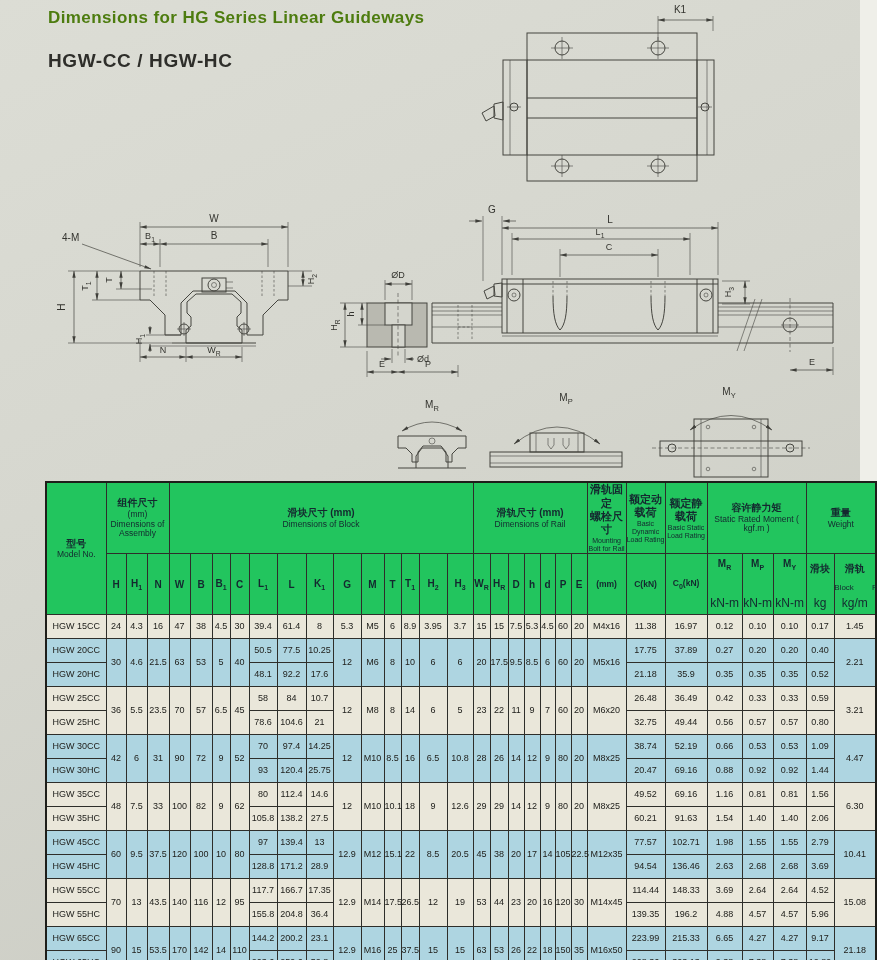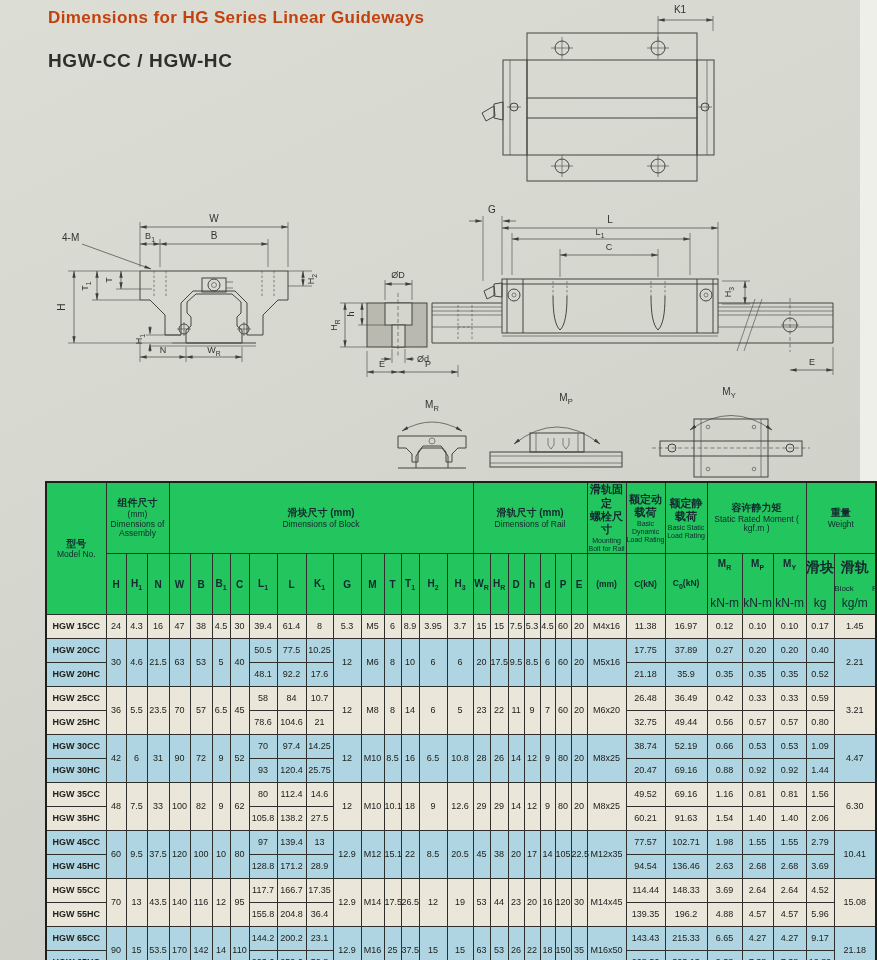--- a/index.html
+++ b/index.html
@@ -3,21 +3,21 @@
 <meta charset="utf-8">
 <style>
   html,body{margin:0;padding:0;}
   body{
     width:877px;height:960px;position:relative;overflow:hidden;
     background:linear-gradient(155deg,#dcddd5 0%,#d5d6ce 45%,#c9cac1 100%);
     font-family:"Liberation Sans",sans-serif;color:#2a2a26;
   }
   .edge-strip{position:absolute;right:0;top:0;width:17px;height:960px;background:#efefe9;}
   .corner-dark{position:absolute;right:0;bottom:0;width:19px;height:26px;background:#8f9086;}
-  .title{position:absolute;left:48px;top:8px;font-size:17px;font-weight:bold;color:#c2410c;letter-spacing:.4px;}
+  .title{position:absolute;left:48px;top:8px;font-size:17px;font-weight:bold;color:#4d7c0f;letter-spacing:.4px;}
   .subtitle{position:absolute;left:48px;top:50px;font-size:19px;font-weight:bold;color:#2e2e2a;letter-spacing:.6px;}
   svg.drawing{position:absolute;left:0;top:0;}
   .ln{stroke:#45453f;stroke-width:1;}
   .lt{stroke:#45453f;stroke-width:.6;}
   .dm{stroke:#45453f;stroke-width:.7;marker-start:url(#ar);marker-end:url(#ar);}
   .de{stroke:#45453f;stroke-width:.7;marker-end:url(#ar);}
   .dash{stroke-dasharray:4 2.5;}
   .dash2{stroke-dasharray:2.5 2;}
   text.dl{font-family:"Liberation Sans",sans-serif;font-size:10px;fill:#33332e;stroke:none;}
   text.ds{font-size:9px;}
@@ -31,24 +31,24 @@
   .cn{font-size:10px;font-weight:bold;line-height:1.15;}
   .cns{font-size:11px;font-weight:bold;line-height:1.2;white-space:pre-line;}
   .en{font-size:8.5px;line-height:1.1;margin-top:1px;}
   .ens{font-size:7px;line-height:1.1;margin-top:1px;}
   .letter{font-size:10px;font-weight:bold;}
   .letter sub,.ml sub{font-size:7px;}
   .unitlbl{font-size:8.5px;font-weight:bold;}
   .vwrap{display:flex;flex-direction:column;justify-content:space-between;align-items:center;height:52px;padding:2px 0;}
   .ml{font-size:10px;font-weight:bold;}
   .mu{font-size:12px;}
-  .wcn{font-size:14px;font-weight:bold;}
+  .wcn{font-size:10px;font-weight:bold;}
   .wen{font-size:8px;margin-left:48px;}
   tbody td{font-size:9px;height:23px;color:#21211d;line-height:1;}
-  tbody td.model{font-weight:bold;font-size:9px;}
+  tbody td.model{font-weight:normal;font-size:9px;}
   tr.row-cream td{background:#eae7da;}
   tr.row-blue td{background:#aed5e1;}
 </style>
 </head>
 <body>
 
 <div class="edge-strip"></div>
 <div class="corner-dark"></div>
 
 <div class="title">Dimensions for HG Series Linear Guideways</div>
@@ -772,21 +772,21 @@
         <td rowspan="2">15</td>
         <td rowspan="2">15</td>
         <td rowspan="2">63</td>
         <td rowspan="2">53</td>
         <td rowspan="2">26</td>
         <td rowspan="2">22</td>
         <td rowspan="2">18</td>
         <td rowspan="2">150</td>
         <td rowspan="2">35</td>
         <td rowspan="2">M16x50</td>
-        <td>143.43</td>
+        <td>223.99</td>
         <td>215.33</td>
         <td>6.65</td>
         <td>4.27</td>
         <td>4.27</td>
         <td>9.17</td>
         <td rowspan="2">21.18</td>
       </tr>
       <tr class="row-blue">
         <td class="model">HGW 65HC</td>
         <td>203.6</td>

